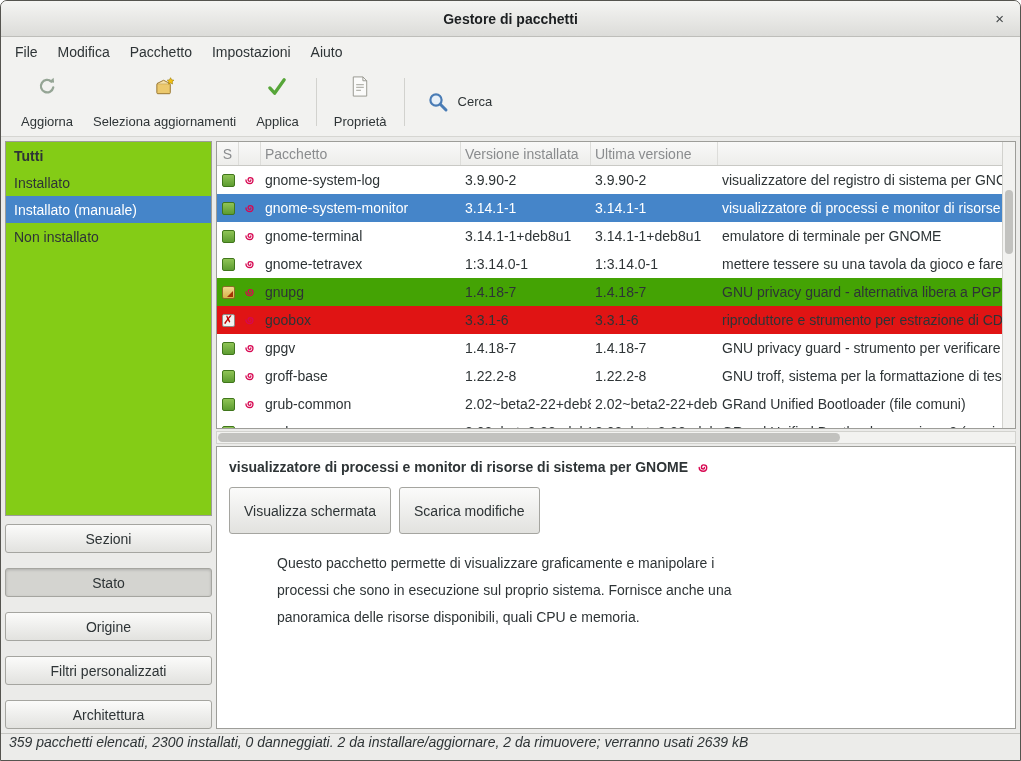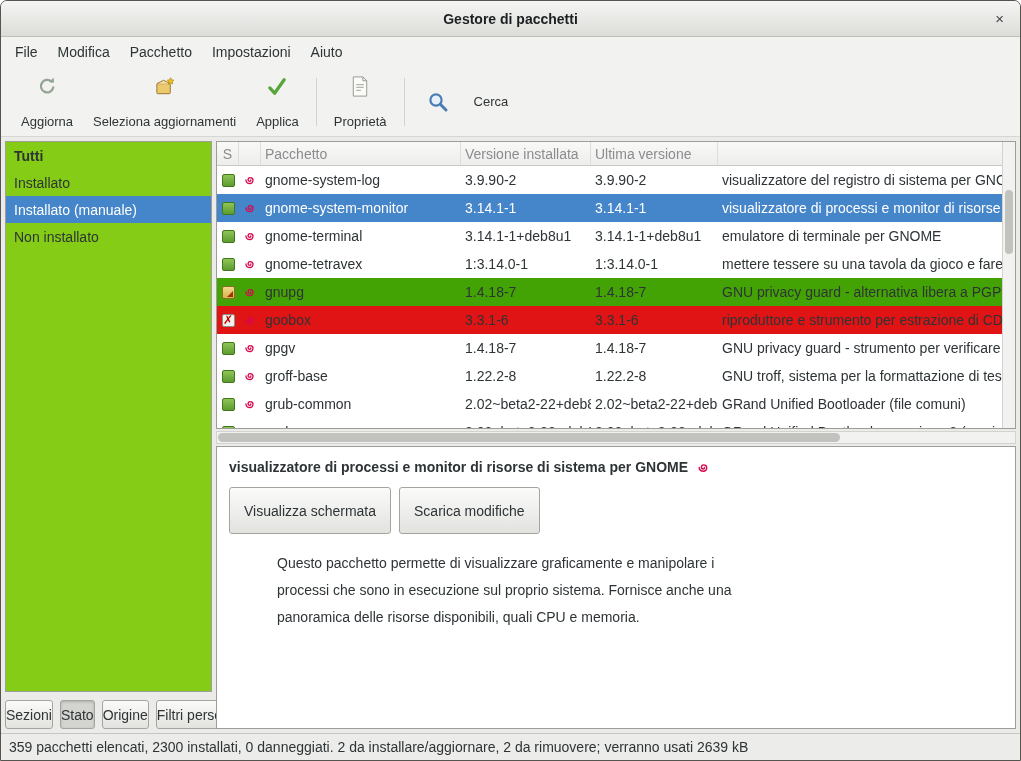--- a/index.html
+++ b/index.html
@@ -16,32 +16,32 @@
                font-size:15px; color:#44484a; padding:0 4px; cursor:default; }
 
   .menubar { flex:0 0 30px; background:#f2f2f0; display:flex; align-items:stretch; padding-left:4px; }
   .menu-item { display:flex; align-items:center; padding:0 10px; }
 
   .toolbar { flex:0 0 70px; background:#f2f2f0; border-bottom:1px solid #d6d6d2;
              display:flex; align-items:center; padding:0 10px; }
   .tool-btn { display:flex; flex-direction:column; align-items:center; justify-content:center;
               gap:16px; padding:4px 10px; min-width:62px; height:62px; border-radius:3px; }
   .tool-btn .tlabel { font-size:13px; white-space:nowrap; }
-  .tool-btn.horizontal { flex-direction:row; gap:24px; height:40px; padding:0 14px; }
+  .tool-btn.horizontal { flex-direction:row; gap:8px; height:40px; padding:0 14px; }
   .tool-sep { width:1px; height:48px; background:#d2d2ce; margin:0 7px; flex:0 0 1px; }
 
   .content { flex:1; display:flex; padding:4px; gap:4px; min-height:0; }
 
   .left-panel { flex:0 0 207px; width:207px; display:flex; flex-direction:column; }
   .filter-list { background:#84cc16; border:1px solid #9d9d99; flex:1; margin-bottom:8px; overflow:hidden; }
   .fitem { height:27px; display:flex; align-items:center; padding:0 8px; white-space:nowrap; }
   .fitem.bold { font-weight:bold; }
   .fitem.selected { background:var(--selection,#4585c9); color:#fff; }
 
-  .left-buttons { display:flex; flex-direction:row; gap:7px; }
+  .left-buttons { display:flex; flex-direction:column; gap:15px; }
   .gtk-btn { height:29px; background:linear-gradient(#fbfbfa,#e2e2df); border:1px solid #a5a5a0;
              border-radius:3px; display:flex; align-items:center; justify-content:center;
              font-size:14px; color:#2e3436; white-space:nowrap; }
   .gtk-btn.pressed { background:#d4d4d0; box-shadow:inset 0 1px 3px rgba(0,0,0,.18); }
 
   .right-panel { flex:1; display:flex; flex-direction:column; min-width:0; }
 
   .table-wrap { flex:0 0 288px; height:288px; background:#fff; border:1px solid #9d9d99;
                 display:flex; overflow:hidden; }
   .table-main { flex:1; min-width:0; display:flex; flex-direction:column; }
@@ -82,21 +82,21 @@
 
   .details { flex:1; background:#fff; border:1px solid #9d9d99; padding:12px; overflow:hidden; }
   .dtitle-row { display:flex; align-items:center; gap:8px; }
   .dtitle { font-weight:bold; }
   .dbuttons { display:flex; gap:8px; margin-top:12px; }
   .dbtn { height:47px; padding:0 14px; }
   .ddesc { margin-top:16px; }
   .dline { line-height:27px; white-space:nowrap; overflow:hidden;margin-left:48px; }
 
   .statusbar { flex:0 0 27px; background:#ececea; border-top:1px solid #c6c6c2;
-               display:flex; align-items:center; padding:0 8px; white-space:nowrap; }
+               display:flex; align-items:flex-start; padding:0 8px; white-space:nowrap;font-style:italic; }
 </style>
 </head>
 <body>
 
 <div class="window">
 
   <div class="titlebar">
     <span class="title">Gestore di pacchetti</span>
     <span class="close-btn">×</span>
   </div>

